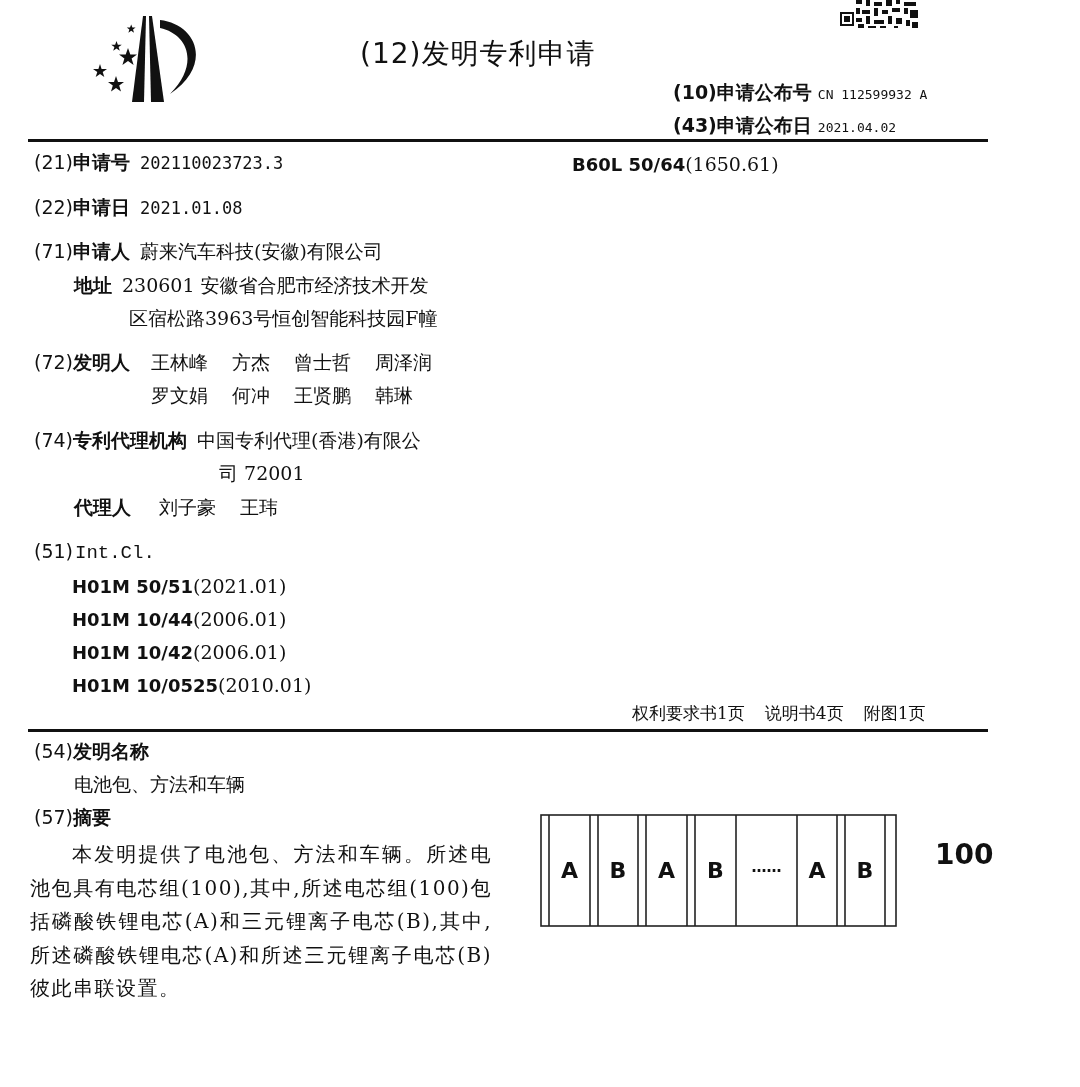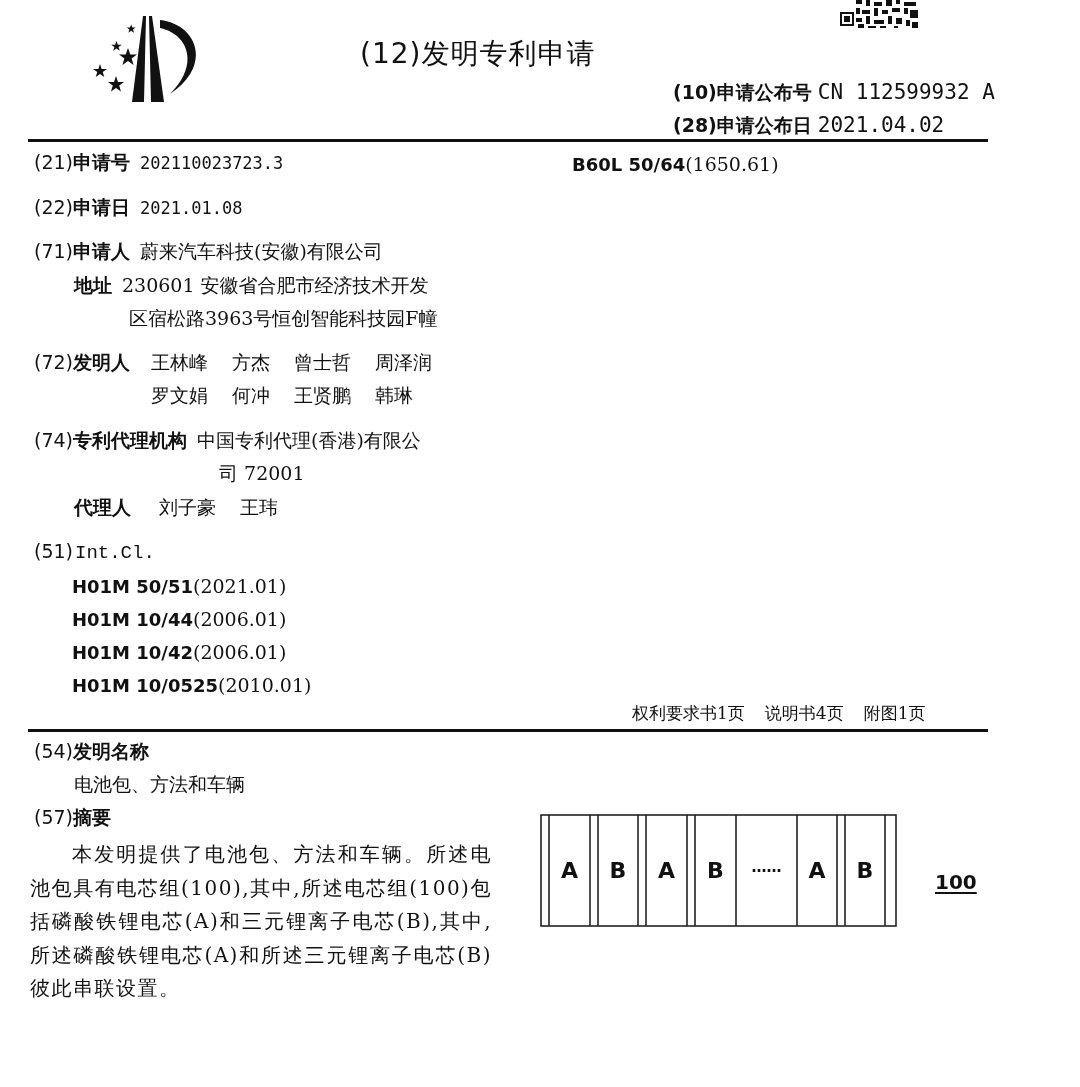--- a/index.html
+++ b/index.html
@@ -31,21 +31,21 @@
       letter-spacing: 1px;
       margin-top: 23px;
     }
 
     
     #qr { left: 838px; top: 0px; width: 82px; height: 30px; }
 
     
     .pubrow { font-size: 19px; }
     .pubrow .lbl { font-family: "DejaVu Sans", "Liberation Sans", sans-serif; font-weight: bold; }
-    .pubrow .val { font-family: "DejaVu Sans Mono", "Liberation Mono", monospace; font-size: 21px; margin-left: 6px; }
+    .pubrow .val { font-family: "DejaVu Sans Mono", "Liberation Mono", monospace; font-size: 13px; margin-left: 6px; }
 
     .rule { position: absolute; left: 28px; width: 960px; background: #111; }
 
     
     .field { font-size: 19px; line-height: 1; }
     .field .code { font-family: "DejaVu Sans", "Liberation Sans", sans-serif; }
     .field .lbl { font-family: "DejaVu Sans", "Liberation Sans", sans-serif; font-weight: bold; }
     .field .val { font-family: "DejaVu Serif", "Liberation Serif", serif; margin-left: 10px; }
     .field .valmono { font-family: "DejaVu Sans Mono", "Liberation Mono", monospace; font-size: 17px; margin-left: 10px; }
 
@@ -66,25 +66,24 @@
       line-height: 33.5px;
       white-space: normal;
       text-indent: 42px;
       letter-spacing: 1.5px;
       text-align: justify;
     }
 
     
     #figure { left: 540px; top: 814px; width: 358px; height: 114px; }
     #ref-label {
-      left: 935px; top: 870px;
+      left: 935px; top: 838px;
       font-family: "DejaVu Sans", "Liberation Sans", sans-serif;
       font-weight: bold;
-      font-size: 20px;
-      text-decoration: underline;
+      font-size: 28px;
       text-underline-offset: 3px;
     }
   </style>
 </head>
 <body>
 
 <svg id="logo" class="abs" viewBox="0 0 122 92">
 
   <polygon points="46,12 47.5,16 51.5,16 48.3,18.5 49.5,22.5 46,20 42.5,22.5 43.7,18.5 40.5,16 44.5,16" fill="#111" transform="translate(0,-4) scale(0.8) translate(8,6)"></polygon>
   <polygon points="30,30 31.8,35 37,35 32.8,38 34.4,43 30,40 25.6,43 27.2,38 23,35 28.2,35" fill="#111" transform="scale(0.75) translate(8,6)"></polygon>
@@ -130,21 +129,21 @@
     <rect x="42" y="26" width="6" height="2"></rect>
       <rect x="56" y="26" width="4" height="2"></rect>
     <rect x="74" y="22" width="6" height="6"></rect>
   </g>
 </svg>
 
 <div class="abs pubrow" style="left:673px; top:80px;">
   <span class="lbl">(10)申请公布号</span><span class="val">CN 112599932 A</span>
 </div>
 <div class="abs pubrow" style="left:673px; top:113px;">
-  <span class="lbl">(28)申请公布日</span><span class="val">2021.04.02</span>
+  <span class="lbl">(43)申请公布日</span><span class="val">2021.04.02</span>
 </div>
 
 <div class="rule" style="top:139px; height:3px;"></div>
 
 <div class="abs field" style="left:34px; top:153px;">
   <span class="code">(21)</span><span class="lbl">申请号</span><span class="valmono">202110023723.3</span>
 </div>
 
 <div class="abs ipc" style="left:572px; top:153px;">
   <span class="cls">B60L 50/64</span><span class="ver">(1650.61)</span>

